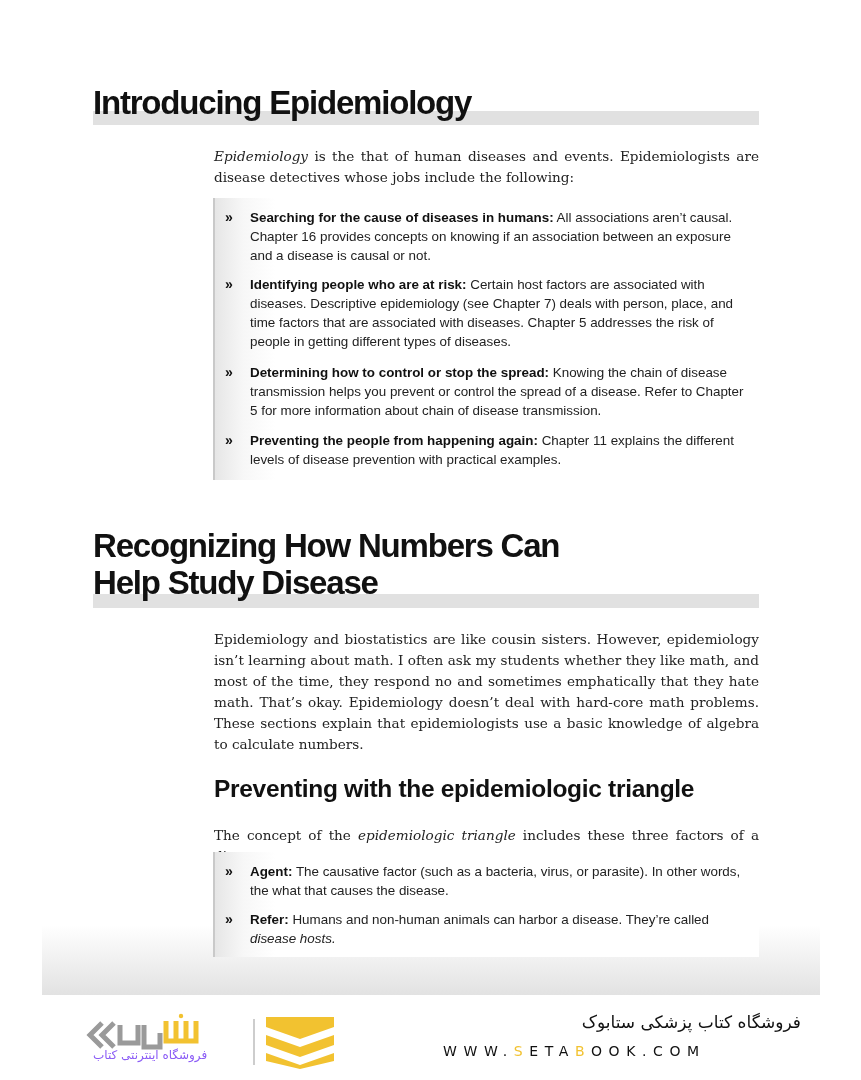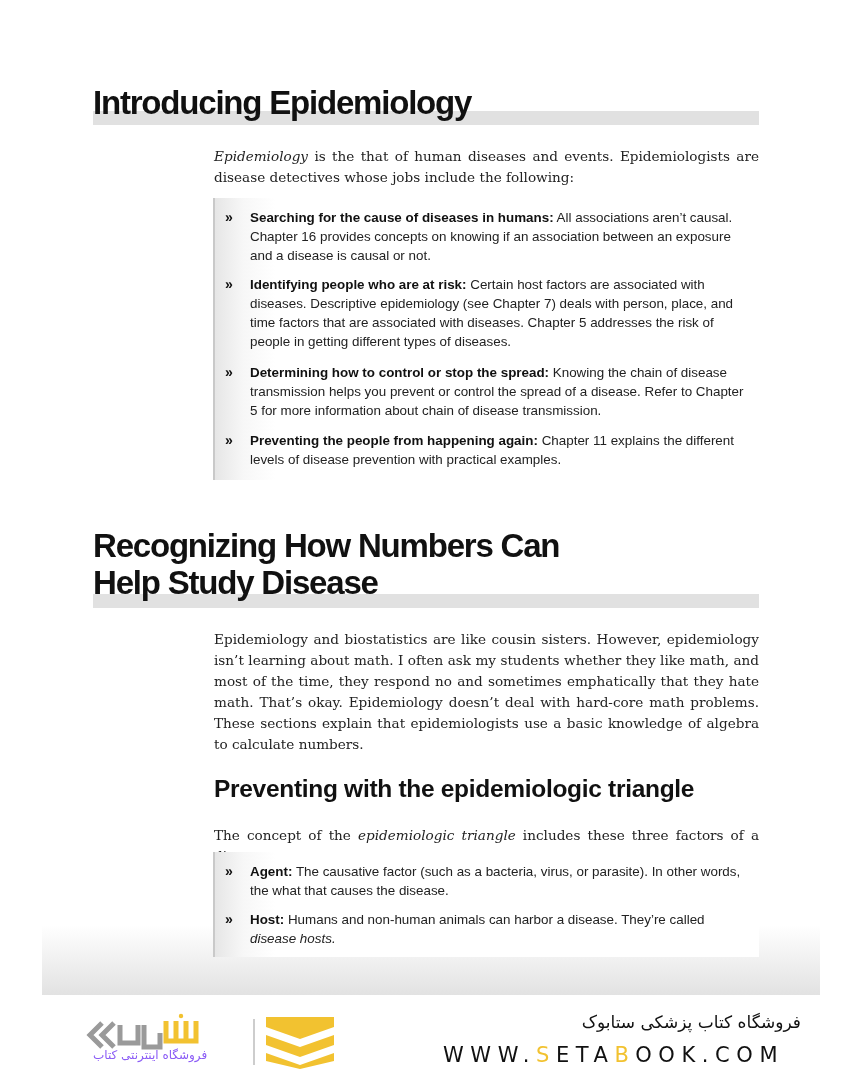--- a/index.html
+++ b/index.html
@@ -49,21 +49,21 @@
   
   .footer { position: absolute; left: 0; top: 995px; width: 861px; height: 85px; background: #fff; }
   .logo { position: absolute; left: 82px; top: 18px; width: 260px; height: 56px; }
   .logo-arabic-sub { position: absolute; left: 93px; top: 53px; font-size: 12px; color: #8b5cf6; direction: rtl; font-family: "DejaVu Sans", sans-serif; }
   .store-name {
     position: absolute; right: 60px; top: 17px; font-size: 17px; color: #111;
     direction: rtl; font-family: "DejaVu Sans", sans-serif;
   }
   .url {
     position: absolute; left: 443px; top: 48px; font-family: "DejaVu Sans", sans-serif;
-    font-size: 21px; letter-spacing: 6.6px; color: #111;
+    font-size: 14px; letter-spacing: 6.6px; color: #111;
   }
   .url .hl { color: #f2c230; }
 </style>
 </head>
 <body>
 
 <div class="page">
 
   <div class="h1-wrap" style="top:84px;">
     <div class="h1-bar" style="top:27px;"></div>
@@ -109,21 +109,21 @@
 
   <div class="bottom-shade"></div>
 
   <div class="list-box" style="top:852px; height:105px;">
     <div class="li" style="top:10px;">
       <span class="chev">»</span>
       <span class="txt"><b>Agent:</b><span> The causative factor (such as a bacteria, virus, or parasite). In other words, the what that causes the disease.</span></span>
     </div>
     <div class="li" style="top:58px;">
       <span class="chev">»</span>
-      <span class="txt"><b>Host:</b><span> Humans and non-human animals can harbor a disease. They’re called </span><i>disease hosts.</i></span>
+      <span class="txt"><b>Refer:</b><span> Humans and non-human animals can harbor a disease. They’re called </span><i>disease hosts.</i></span>
     </div>
   </div>
 
   <div class="footer">
     <svg class="logo" viewBox="0 0 260 56">
 
       <g fill="none" stroke="#9a9a9a" stroke-width="5">
         <polyline points="20,10 8,22 20,34"></polyline>
         <polyline points="32,10 20,22 32,34"></polyline>
       </g>

